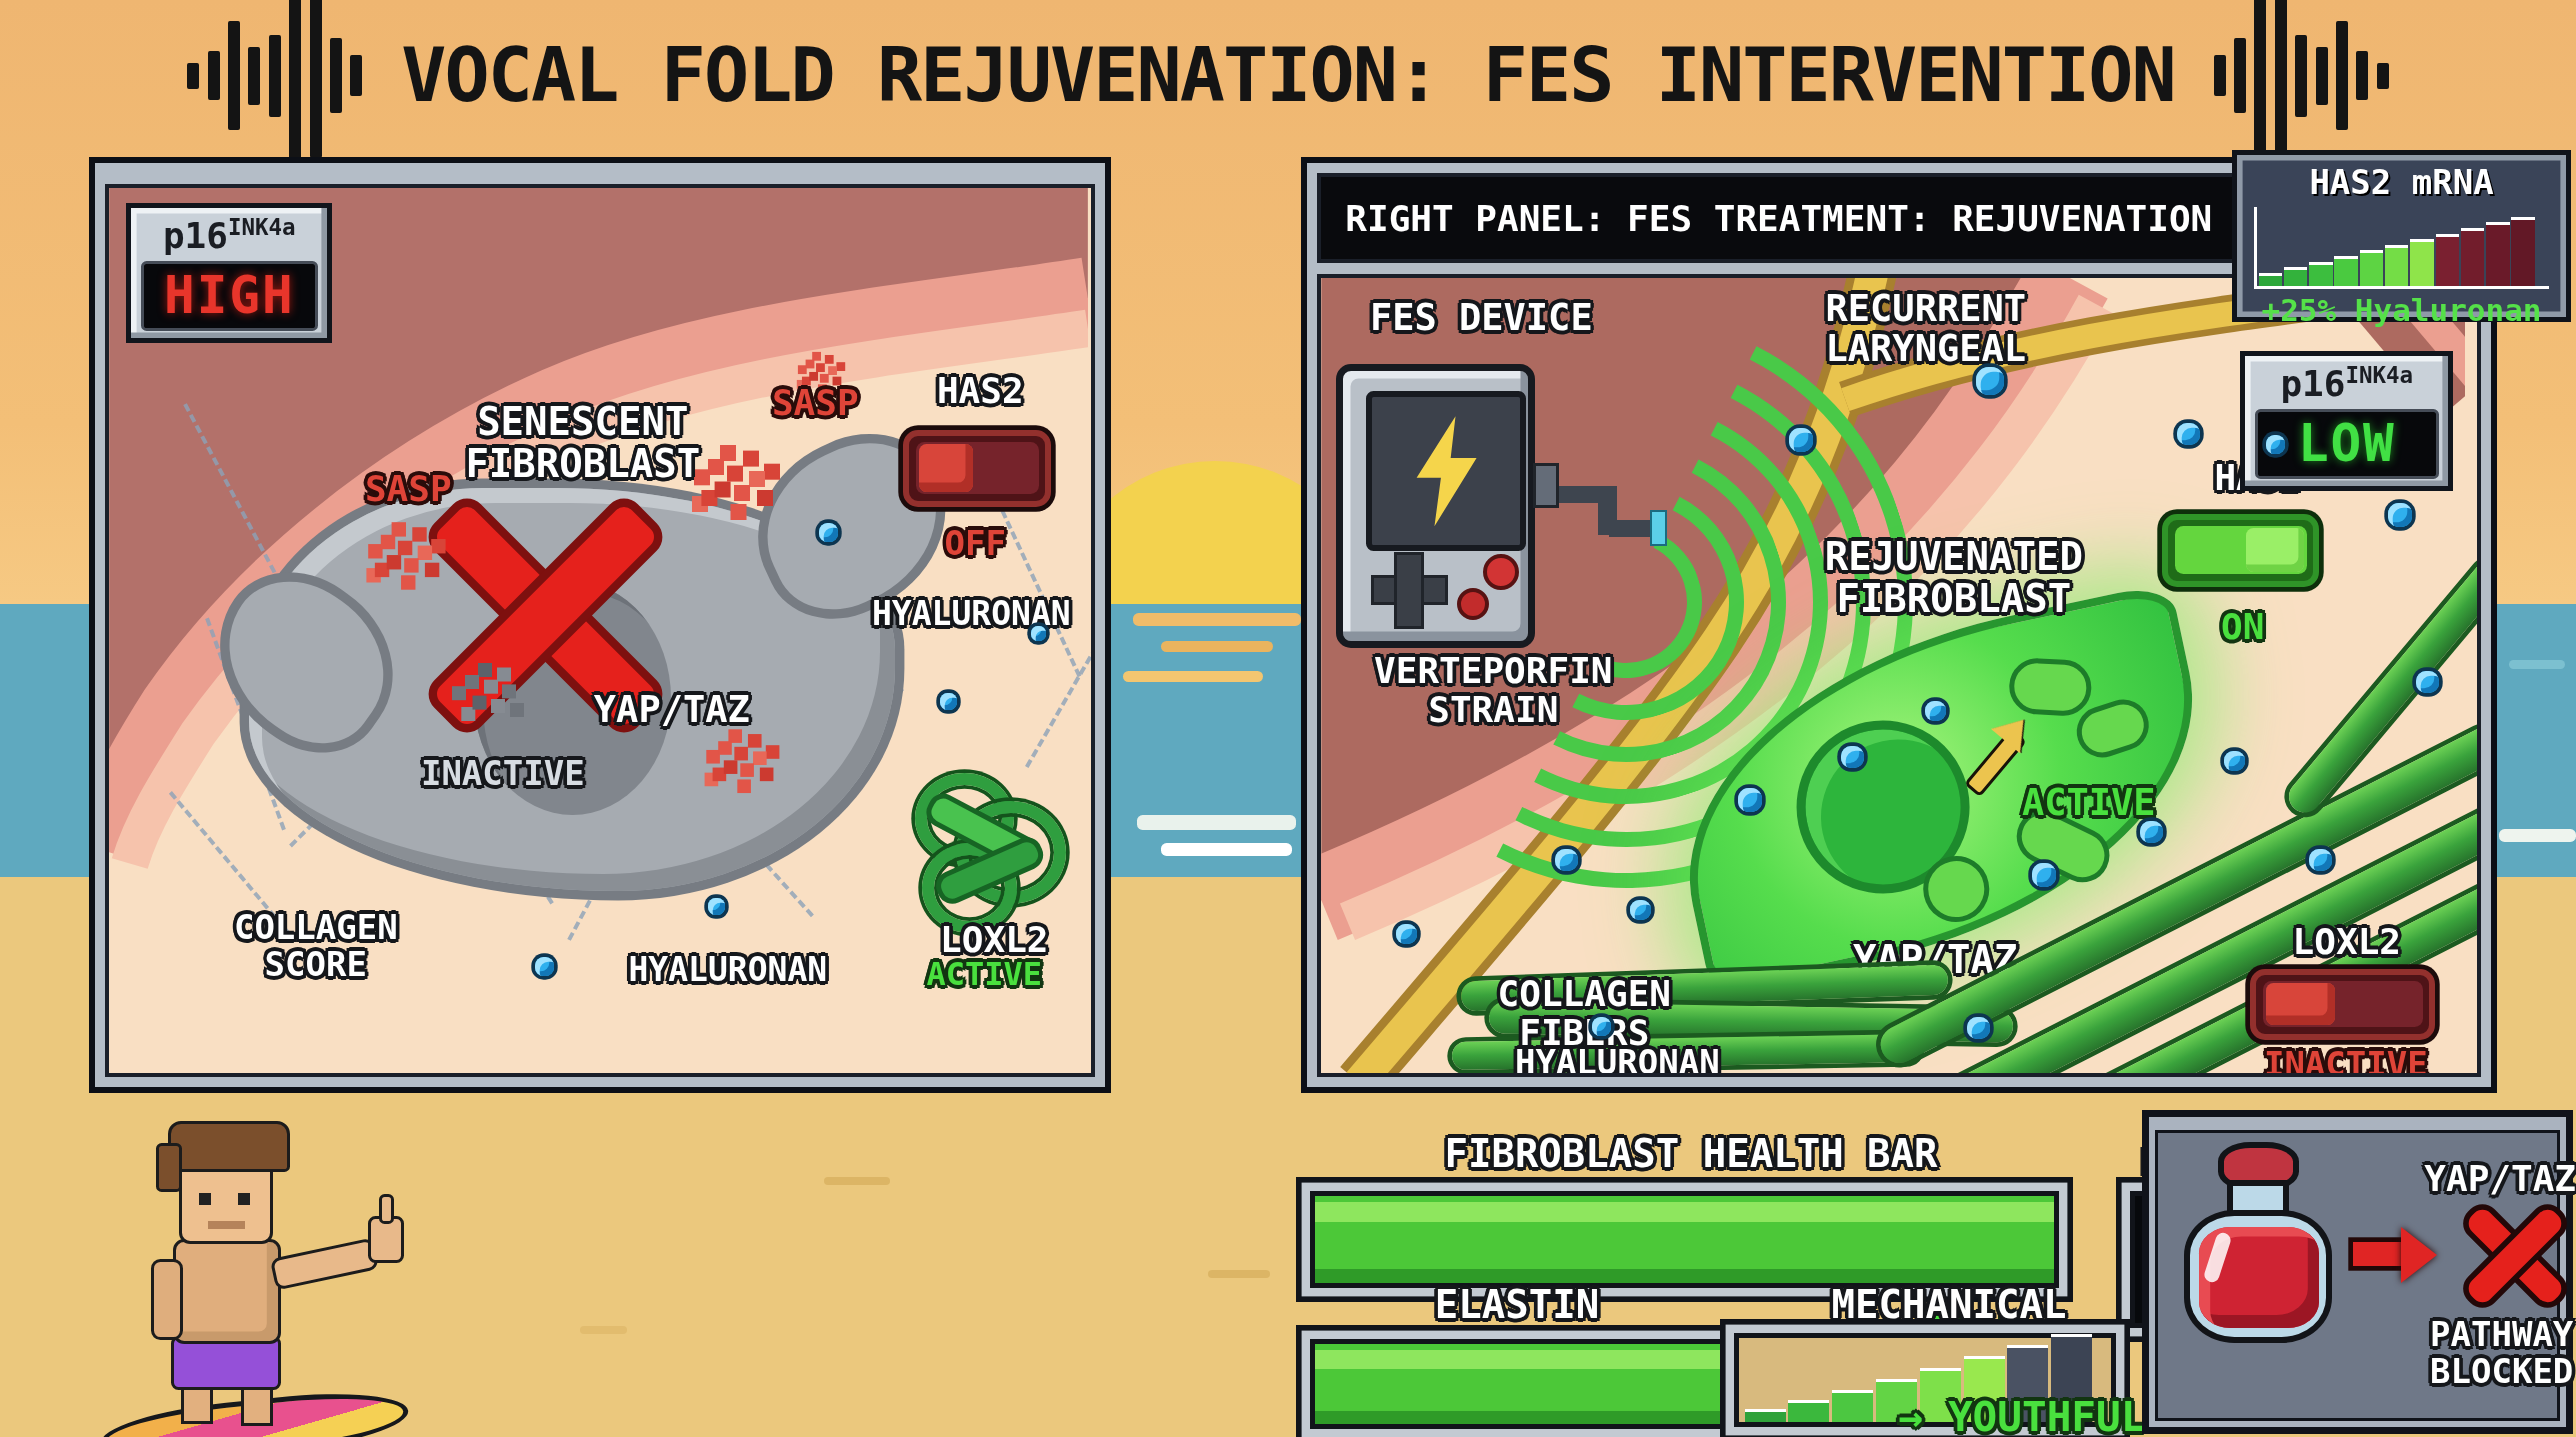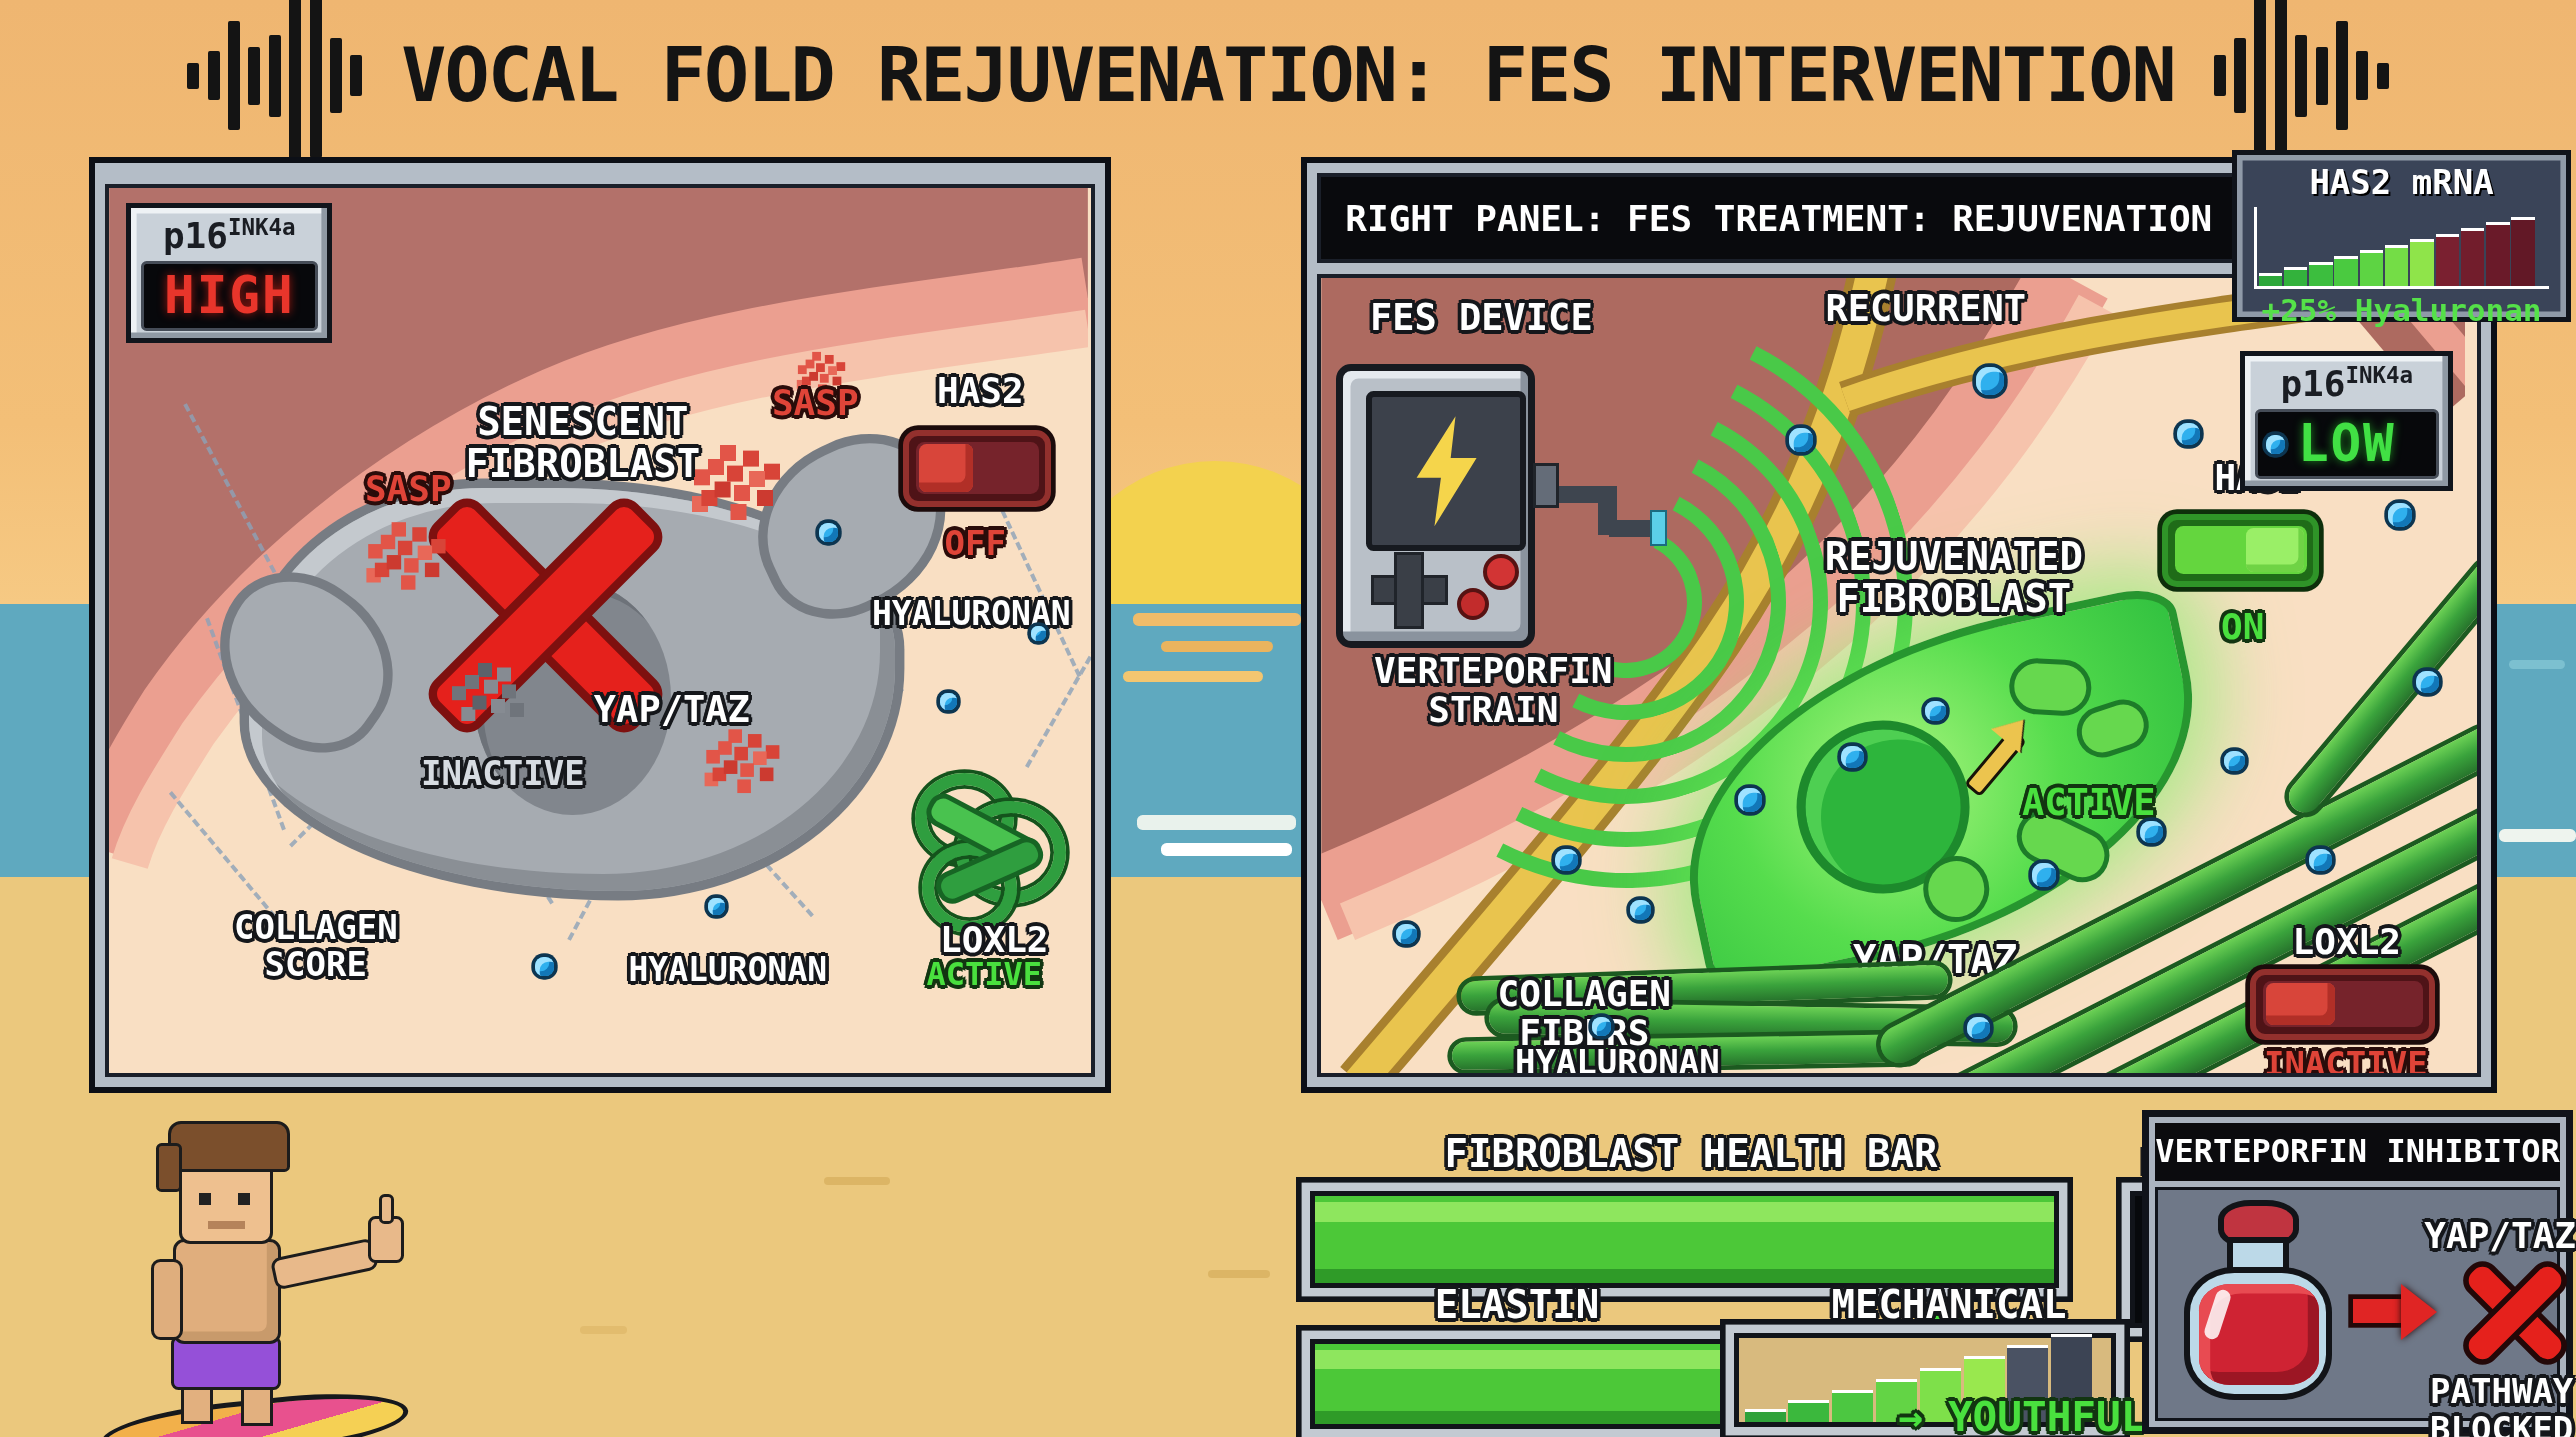--- a/index.html
+++ b/index.html
@@ -254,20 +254,21 @@
       <div class="abs" style="left:403px;top:98px;width:73px;height:51px;border-radius:26px;background:#66d84e;border:5.6px solid #1d7c29;transform:rotate(-6deg);"></div>
       <div class="abs" style="left:318px;top:201px;width:97px;height:54px;border-radius:28px;background:#66d84e;border:5.6px solid #1d7c29;transform:rotate(38deg);"></div>
       <div class="abs" style="left:220px;top:215px;width:66px;height:66px;border-radius:50%;background:#66d84e;border:5.6px solid #1d7c29;"></div>
       <div class="abs" style="left:281px;top:122px;width:73px;height:20.6px;background:#ecc44e;border:3.7px solid #171309;border-radius:5.6px;transform:rotate(-38deg);"></div>
       <div class="abs" style="left:329px;top:86px;width:0;height:0;border-left:28px solid #ecc44e;border-top:19px solid transparent;border-bottom:19px solid transparent;transform:rotate(-38deg);filter:drop-shadow(1.9px 1.9px 0 #171309);"></div>
     </div>
 
     <div class="abs pix ow" style="left:0px;top:20.6px;width:300px;font-size:37px;">FES DEVICE</div>
     <div class="abs pix ow" style="left:412px;top:11.2px;width:365px;font-size:37px;">
       <div>RECURRENT</div>
+        <div>LARYNGEAL</div>
     </div>
     <div class="abs pix ow" style="left:17px;top:373px;width:290px;font-size:36px;">
       <div>VERTEPORFIN</div>
         <div>STRAIN</div>
     </div>
     <div class="abs pix ow" style="left:412px;top:258px;width:421px;font-size:39px;">
       <div>REJUVENATED</div>
         <div>FIBROBLAST</div>
     </div>
     <div class="abs pix og" style="left:674px;top:505px;width:187px;font-size:37px;">ACTIVE</div>
@@ -372,21 +373,20 @@
       <div class="cbar" style="height: 88px; background: rgb(60, 68, 84);"></div>
     </div>
 </div>
 <div class="abs pix og" style="left:1835px;top:1395px;width:374px;font-size:41px;">
   <span>→</span>
   <span>YOUTHFUL</span>
 </div>
 
 <div class="abs vert" style="left:2142px;top:1110px;width:431px;height:324px;">
   <div class="vert-in">
-    <div class="vhead pix">VERTEPORFIN INHIBITOR</div>
     <div class="vbody">
 
       <div class="abs" style="left:24px;top:13px;width:159px;height:197px;">
         <div class="abs" style="left:36px;top:-3.7px;width:81px;height:49px;background:#c03440;border:6.6px solid #121418;border-radius:40%;"></div>
         <div class="abs" style="left:45px;top:34px;width:62px;height:41px;background:#bcd9e8;border:6.6px solid #121418;"></div>
         <div class="abs" style="left:1.9px;top:64px;width:148px;height:133px;background:#bcd9e8;border:6.6px solid #121418;border-radius:34%;"></div>
         <div class="abs" style="left:17px;top:81px;width:120px;height:101px;background:#cf2333;border-radius:26%;box-shadow:inset 11.2px 9.4px 0 #e84b52, inset -11.2px -13px 0 #9c1624;"></div>
         <div class="abs" style="left:28px;top:86px;width:15px;height:51px;background:#ffffff;border-radius:7.5px;transform:rotate(18deg);opacity:.85;"></div>
       </div>
 

